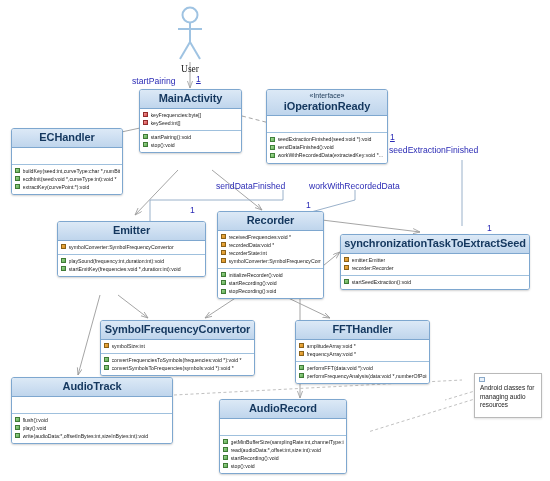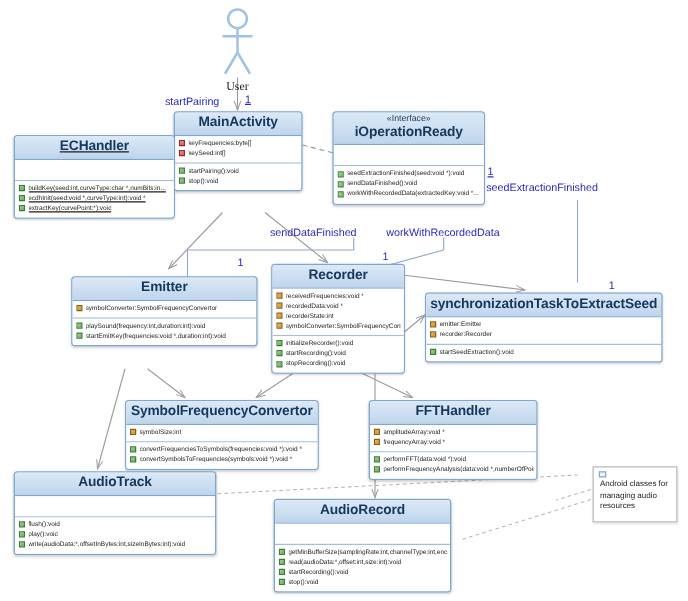--- a/index.html
+++ b/index.html
@@ -279,21 +279,21 @@
           <span class="mk ifop"></span>
           <span class="member-text">sendDataFinished():void</span>
         </div>
       <div class="uml-member">
           <span class="mk ifop"></span>
           <span class="member-text">workWithRecordedData(extractedKey:void *...</span>
         </div>
     </div>
   </div>
 
-  <div class="uml-class" style="left:11px; top:108px; width:129px;text-decoration:underline;">
+  <div class="uml-class" style="left:11px; top:128px; width:112px;">
     <div class="uml-header">
       <span class="uml-name">ECHandler</span>
     </div>
     <div class="uml-compartment empty"></div>
     <div class="uml-compartment">
       <div class="uml-member">
           <span class="mk op"></span>
           <span class="member-text">buildKey(seed:int,curveType:char *,numBits:in...</span>
         </div>
       <div class="uml-member">
@@ -451,21 +451,21 @@
           <span class="mk op"></span>
           <span class="member-text">play():void</span>
         </div>
       <div class="uml-member">
           <span class="mk op"></span>
           <span class="member-text">write(audioData:*,offsetInBytes:int,sizeInBytes:int):void</span>
         </div>
     </div>
   </div>
 
-  <div class="uml-class" style="left:219px; top:399px; width:142px;">
+  <div class="uml-class" style="left:219px; top:399px; width:128px;">
     <div class="uml-header">
       <span class="uml-name">AudioRecord</span>
     </div>
     <div class="uml-compartment empty"></div>
     <div class="uml-compartment">
       <div class="uml-member">
           <span class="mk op"></span>
           <span class="member-text">getMinBufferSize(samplingRate:int,channelType:int,encodin...</span>
         </div>
       <div class="uml-member">

